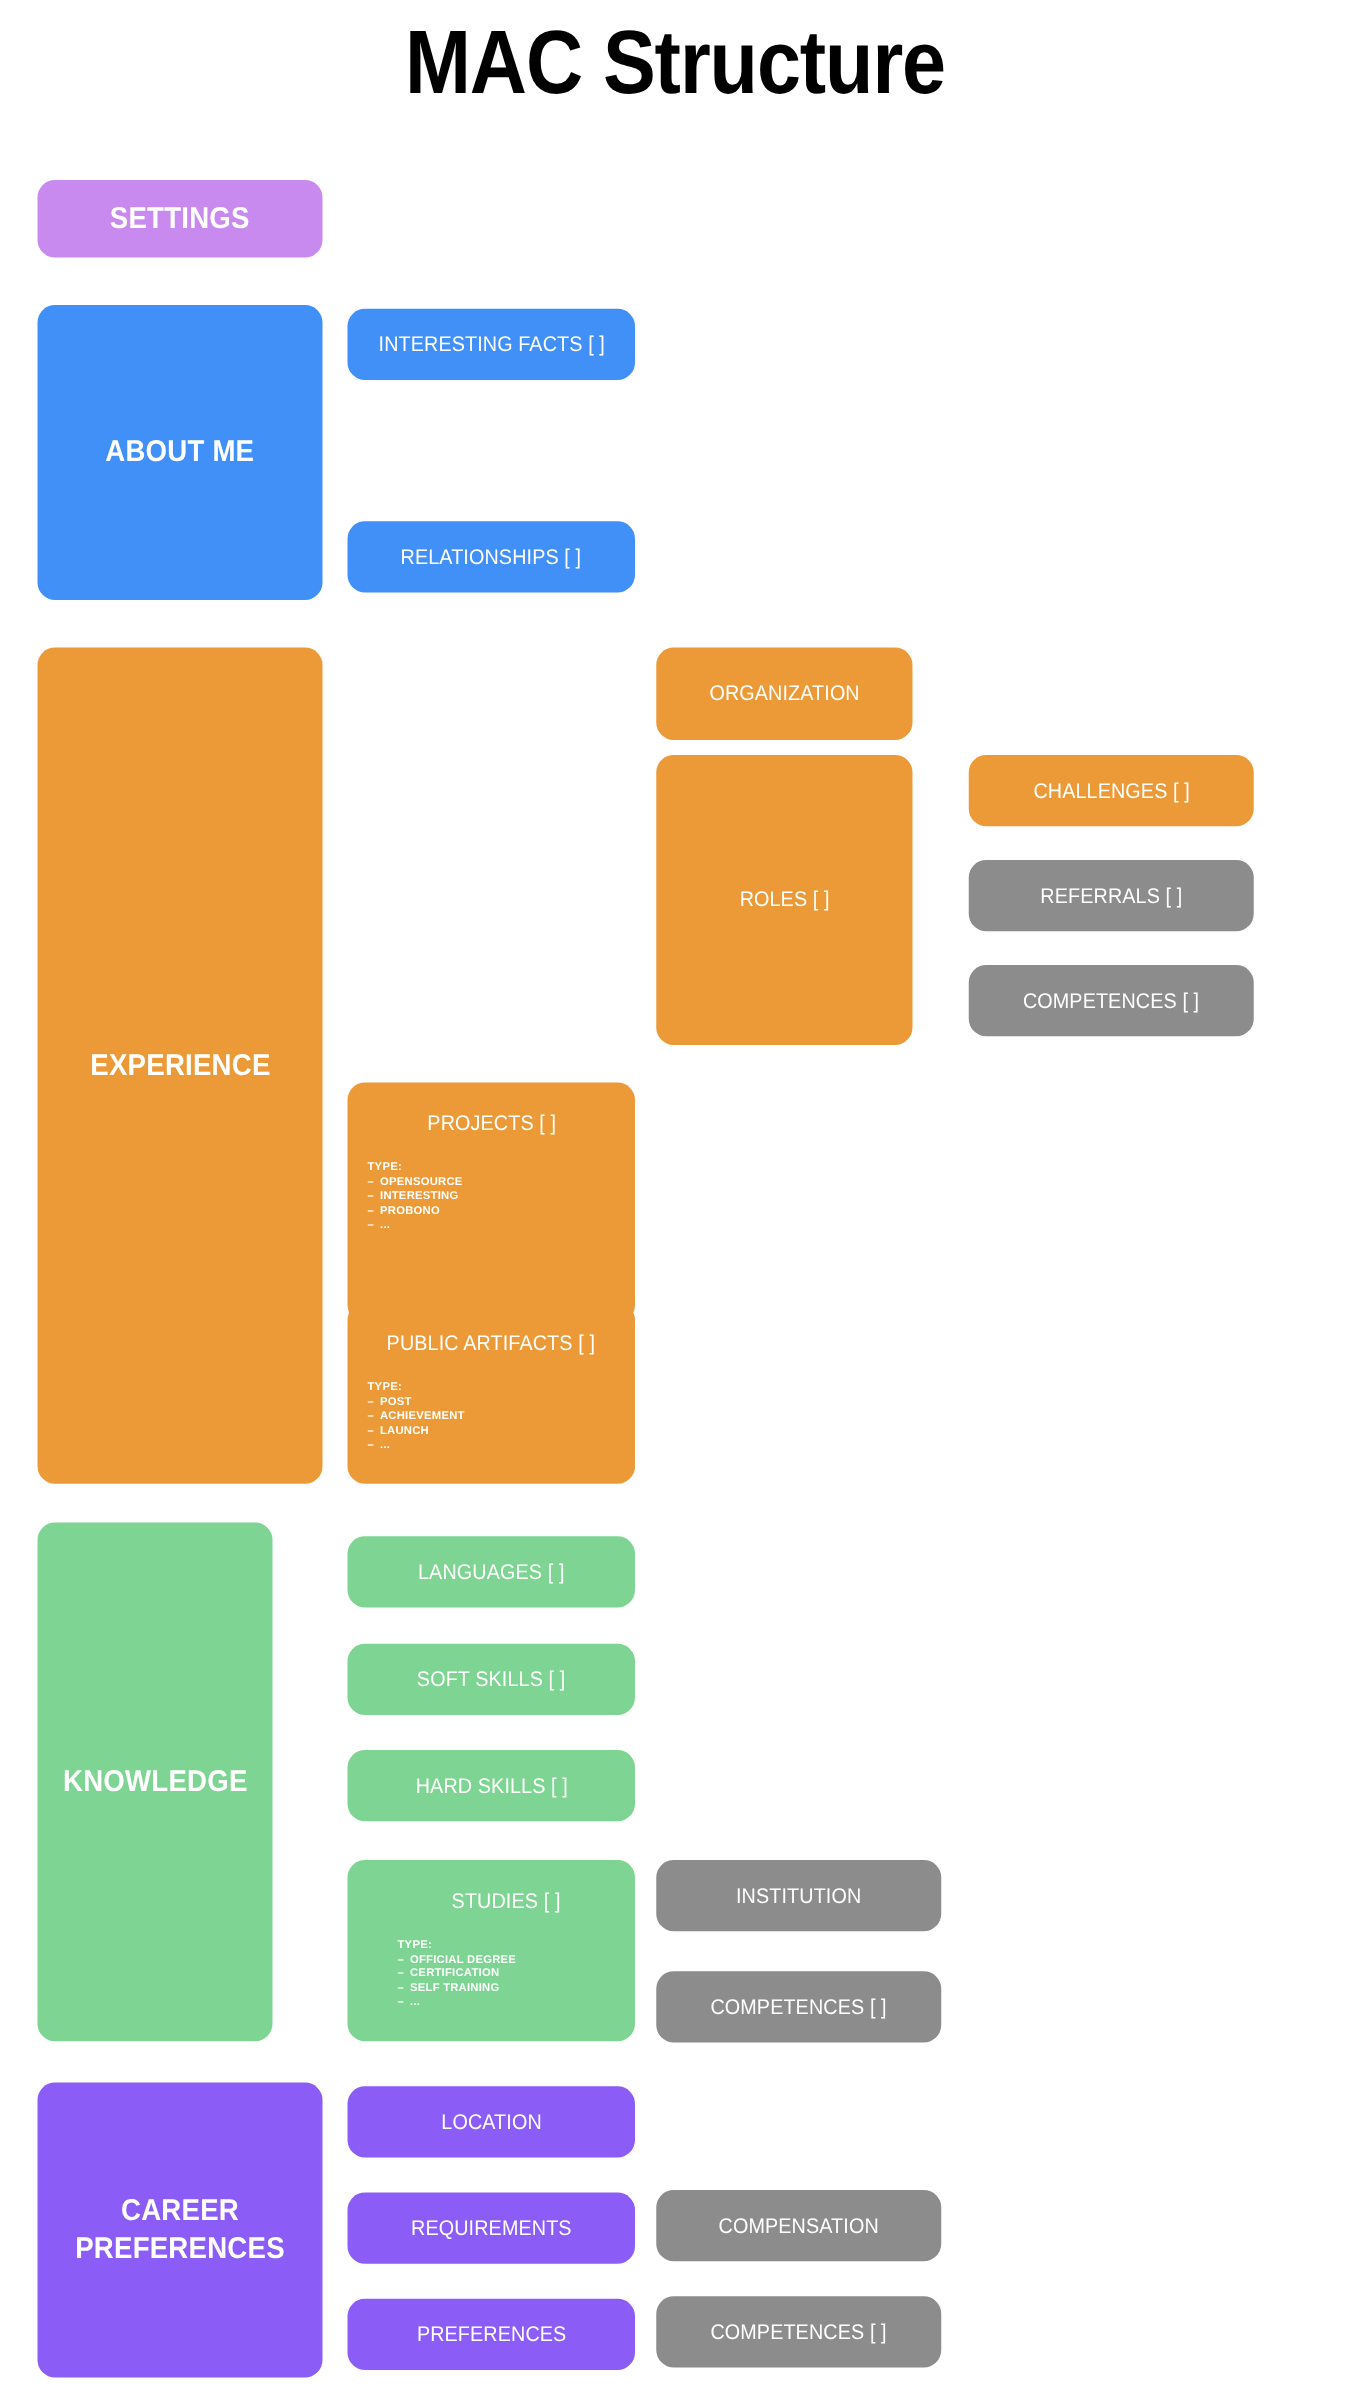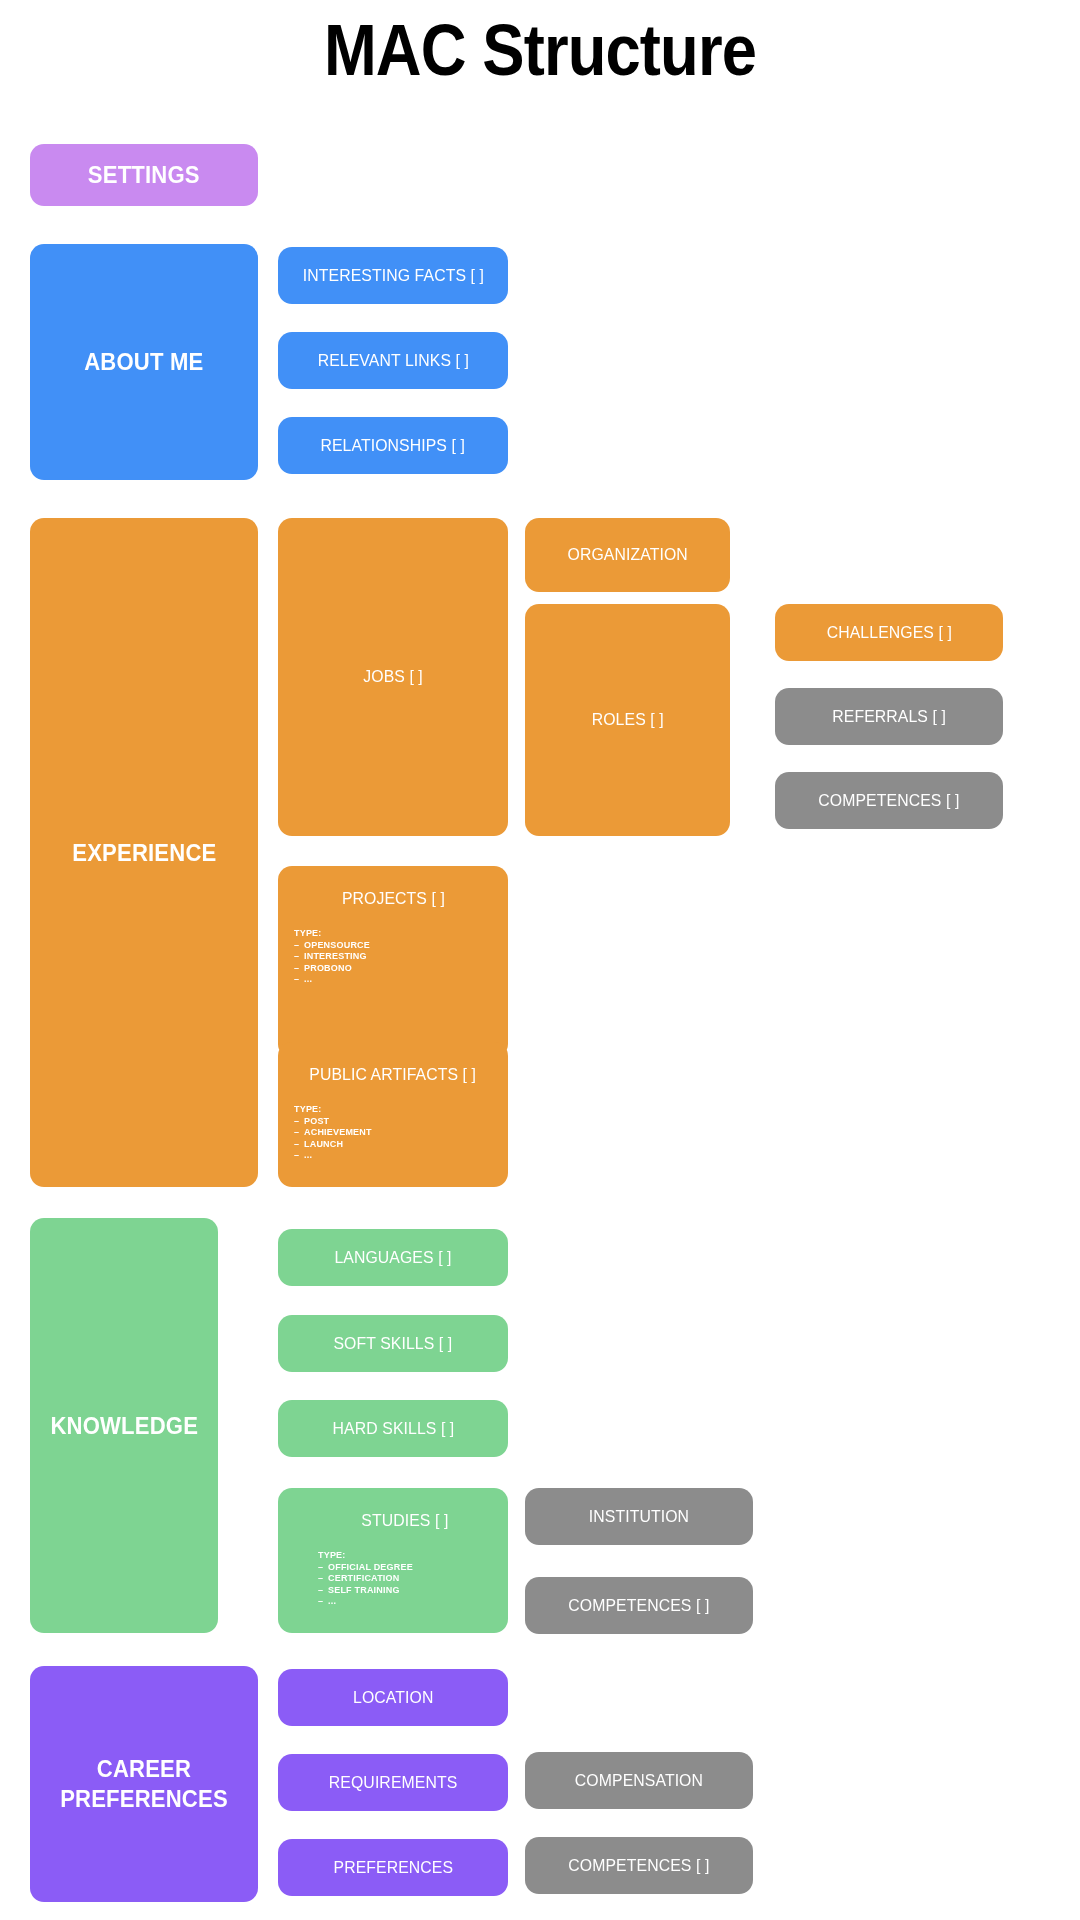--- a/index.html
+++ b/index.html
@@ -108,34 +108,28 @@
   <div class="card group c-purple" style="left:30px; top:144px; width:228px; height:62px;">
     <span class="group-label">SETTINGS</span>
   </div>
 
   <div class="card group c-blue" style="left:30px; top:244px; width:228px; height:236px;">
     <span class="group-label">ABOUT ME</span>
   </div>
   <div class="card leaf c-blue" style="left:278px; top:247px; width:230px; height:57px;">
     <span class="leaf-label">INTERESTING FACTS [ ]</span>
   </div>
-  <div class="card leaf c-blue" style="left:278px; top:332px; width:230px; height:57px;">
-    <span class="leaf-label">RELEVANT LINKS [ ]</span>
-  </div>
   <div class="card leaf c-blue" style="left:278px; top:417px; width:230px; height:57px;">
     <span class="leaf-label">RELATIONSHIPS [ ]</span>
   </div>
 
   <div class="card group c-orange" style="left:30px; top:518px; width:228px; height:669px;">
     <span class="group-label">EXPERIENCE</span>
   </div>
 
-  <div class="card leaf c-orange" style="left:278px; top:518px; width:230px; height:318px;">
-    <span class="leaf-label">JOBS [ ]</span>
-  </div>
 
   <div class="card leaf c-orange" style="left:525px; top:518px; width:205px; height:74px;">
     <span class="leaf-label">ORGANIZATION</span>
   </div>
 
   <div class="card leaf c-orange" style="left:525px; top:604px; width:205px; height:232px;">
     <span class="leaf-label">ROLES [ ]</span>
   </div>
 
   <div class="card leaf c-orange" style="left:775px; top:604px; width:228px; height:57px;">

